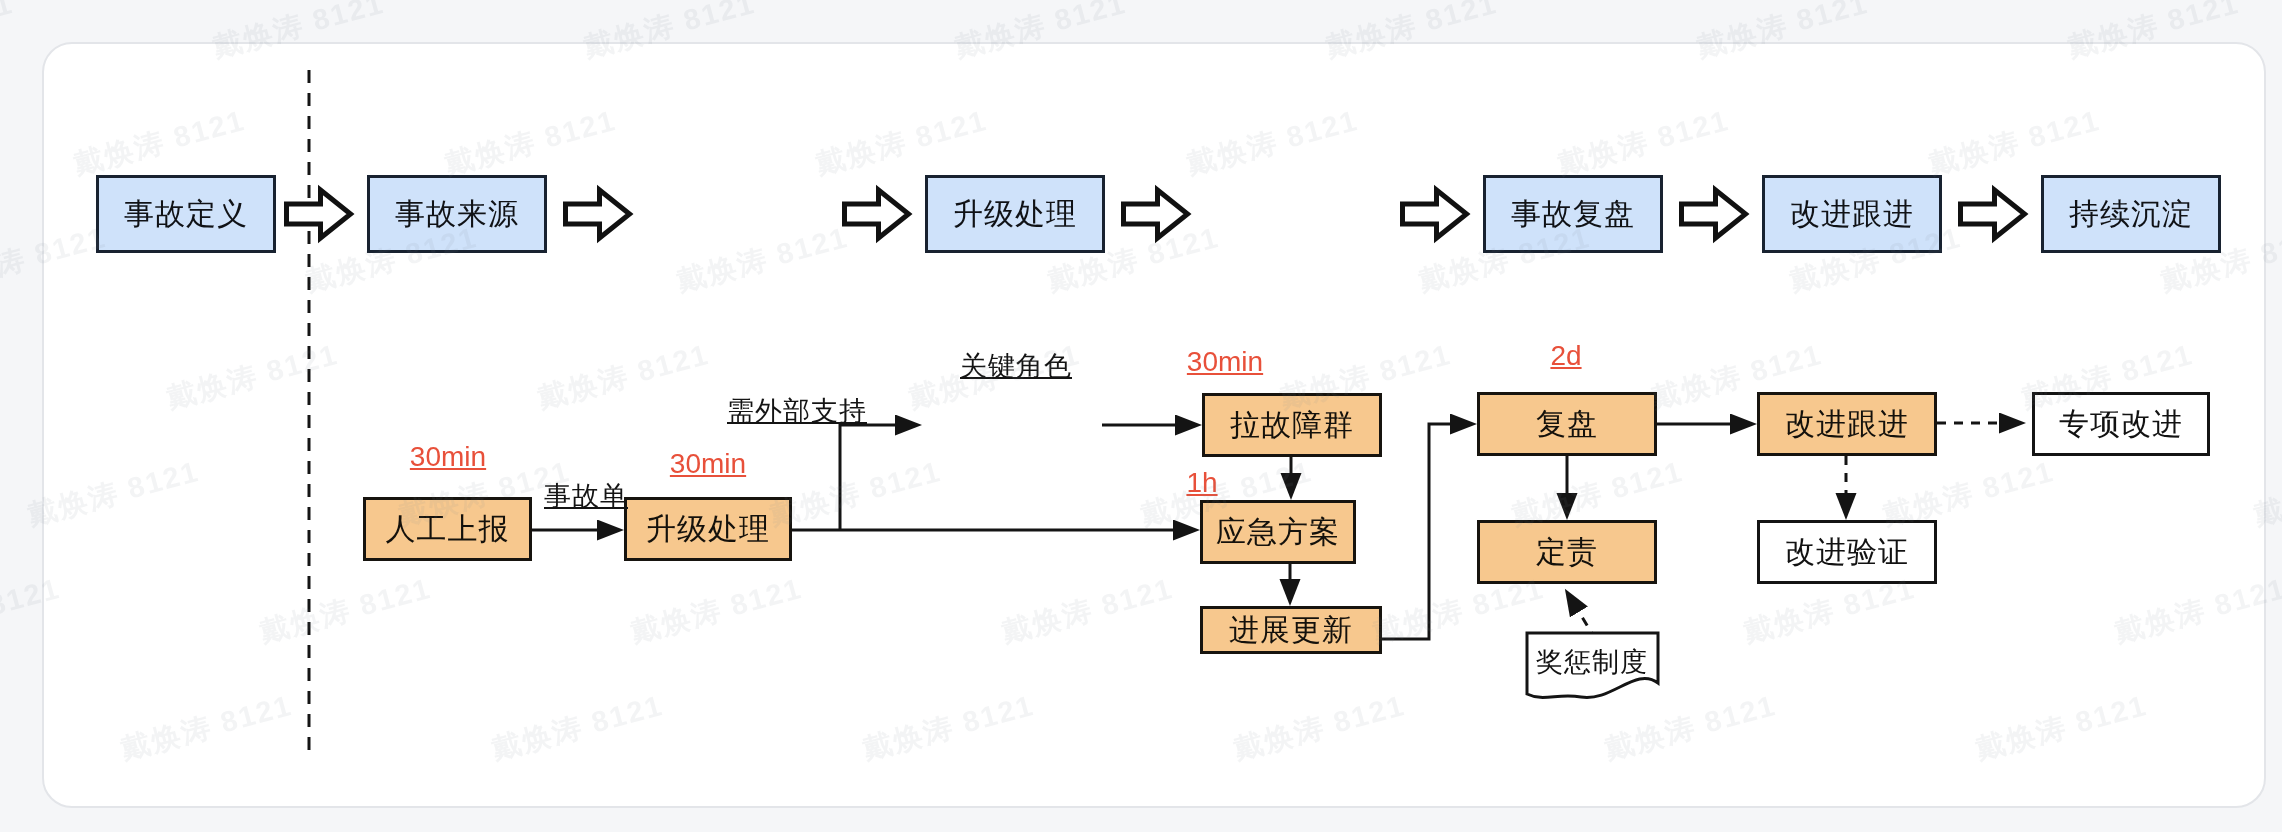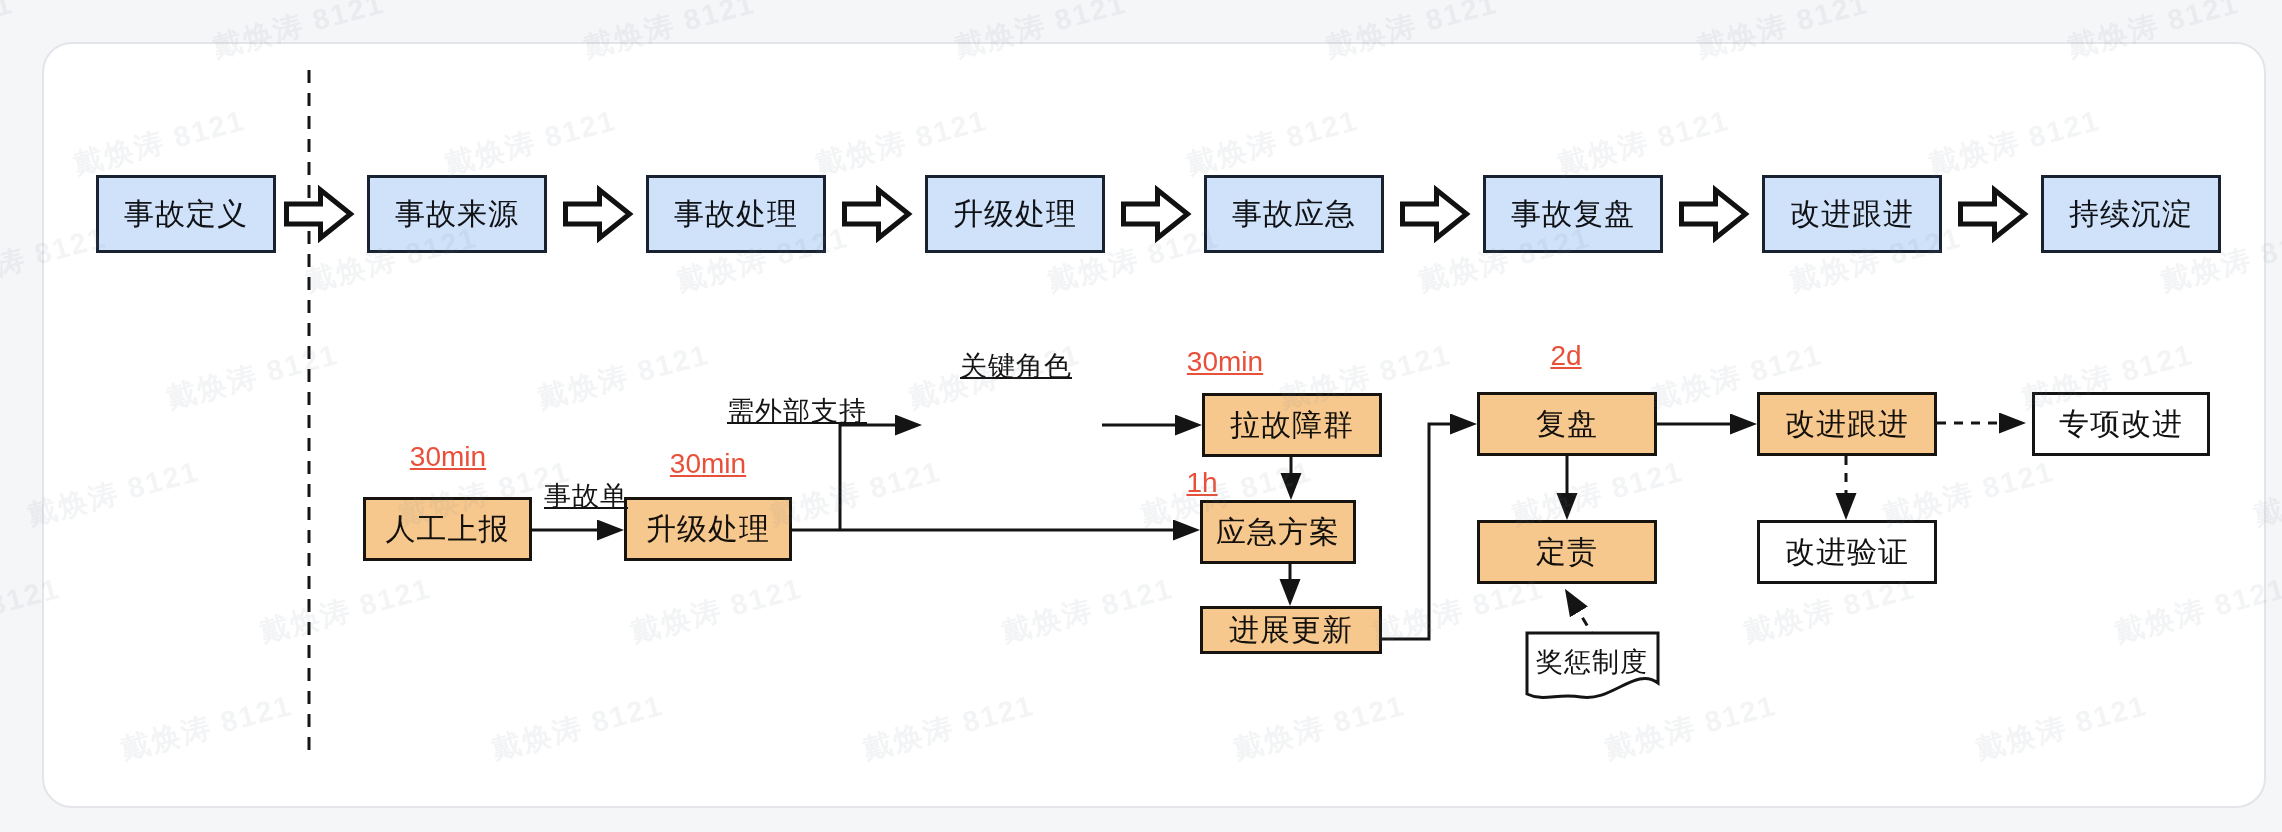--- a/index.html
+++ b/index.html
@@ -67,28 +67,22 @@
       <polygon points="1681.5,204 1715.5,204 1715.5,190 1745.5,214 1715.5,238 1715.5,224 1681.5,224" class="stage-arrow"></polygon>
       <polygon points="1960.5,204 1994.5,204 1994.5,190 2024.5,214 1994.5,238 1994.5,224 1960.5,224" class="stage-arrow"></polygon>
     </svg>
 
   <div class="stage" style="left:96px;top:175px">
       <span>事故定义</span>
     </div>
   <div class="stage" style="left:367px;top:175px">
       <span>事故来源</span>
     </div>
-  <div class="stage" style="left:646px;top:175px">
-      <span>事故处理</span>
-    </div>
   <div class="stage" style="left:925px;top:175px">
       <span>升级处理</span>
-    </div>
-  <div class="stage" style="left:1204px;top:175px">
-      <span>事故应急</span>
     </div>
   <div class="stage" style="left:1483px;top:175px">
       <span>事故复盘</span>
     </div>
   <div class="stage" style="left:1762px;top:175px">
       <span>改进跟进</span>
     </div>
   <div class="stage" style="left:2041px;top:175px">
       <span>持续沉淀</span>
     </div>

